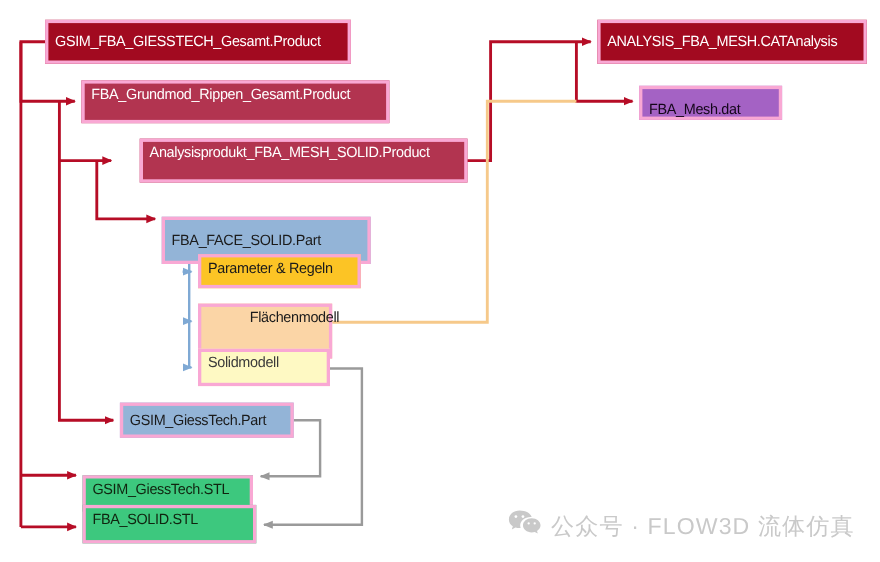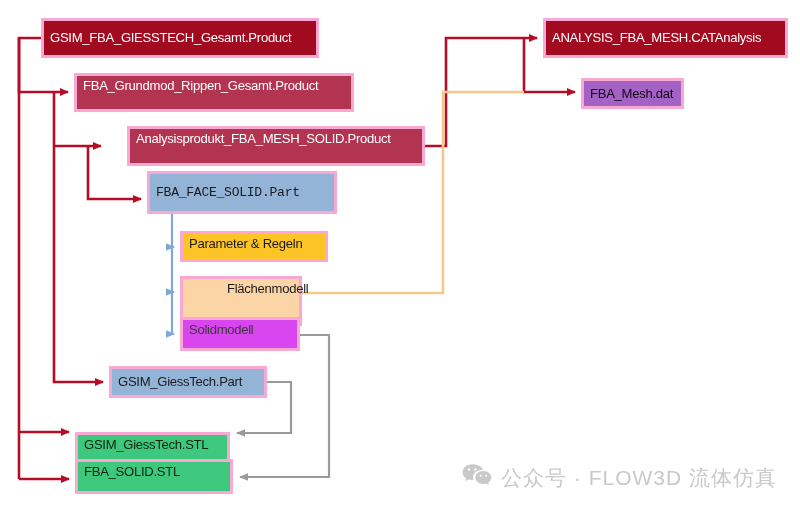--- a/index.html
+++ b/index.html
@@ -32,21 +32,21 @@
   .c-darkred{background:#a20a20;}
   .c-darkred .lbl{color:#ffffff;}
   .c-midred{background:#b23450;}
   .c-midred .lbl{color:#ffffff;}
   .c-blue{background:#93b4d7;}
   .c-blue .lbl{color:#1b1b1b;}
   .c-yellow{background:#fcc425;}
   .c-yellow .lbl{color:#1b1b1b;}
   .c-peach{background:#fbd5a6;}
   .c-peach .lbl{color:#1b1b1b;}
-  .c-gray{background:#d946ef;}
+  .c-gray{background:#fef9c3;}
   .c-gray .lbl{color:#3a3a3a;}
   .c-green{background:#3dc87e;margin-top:17px;}
   .c-green .lbl{color:#10240f;}
   .c-purple{background:#a462c4;}
   .c-purple .lbl{color:#14061a;}
 
   
   .top-al{align-items:flex-start;padding-top:3px;}
 
   #watermark{
@@ -112,21 +112,21 @@
   </div>
 
   <div class="node c-midred top-al" style="left:74px;top:73px;width:280px;height:39px;">
     <span class="lbl">FBA_Grundmod_Rippen_Gesamt.Product</span>
   </div>
 
   <div class="node c-midred top-al" style="left:107px;top:126px;width:298px;height:40px;margin-left:20px;">
     <span class="lbl">Analysisprodukt_FBA_MESH_SOLID.Product</span>
   </div>
 
-  <div class="node c-blue" style="left:147px;top:171px;width:190px;height:43px;font-family:Liberation Mono, monospace;">
+  <div class="node c-blue" style="left:147px;top:197px;width:190px;height:43px;">
     <span class="lbl">FBA_FACE_SOLID.Part</span>
   </div>
 
   <div class="node c-yellow top-al" style="left:180px;top:231px;width:148px;height:31px;">
     <span class="lbl">Parameter &amp; Regeln</span>
   </div>
 
   <div class="node c-peach top-al" style="left:180px;top:276px;width:122px;height:50px;padding-left:44px;">
     <span class="lbl">Flächenmodell</span>
   </div>
@@ -144,21 +144,21 @@
   </div>
 
   <div class="node c-green top-al" style="left:75px;top:442px;width:158px;height:35px;">
     <span class="lbl">FBA_SOLID.STL</span>
   </div>
 
   <div class="node c-darkred" style="left:543px;top:18px;width:245px;height:40px;">
     <span class="lbl">ANALYSIS_FBA_MESH.CATAnalysis</span>
   </div>
 
-  <div class="node c-purple" style="left:581px;top:78px;width:103px;height:31px;">
+  <div class="node c-purple" style="left:581px;top:78px;width:130px;height:31px;align-items:flex-end;">
     <span class="lbl">FBA_Mesh.dat</span>
   </div>
 
   <div id="watermark">
     <span class="wx">
       <svg width="30" height="24" viewBox="0 0 30 24" xmlns="http://www.w3.org/2000/svg">
         <g fill="#c9c9c9">
           <path d="M10.4 1.2C4.9 1.2 0.6 4.8 0.6 9.2c0 2.5 1.4 4.8 3.6 6.3l-0.9 2.8 3.3-1.7c1.2 0.3 2.5 0.5 3.8 0.5 0.3 0 0.6 0 0.9 0-0.3-0.8-0.4-1.6-0.4-2.5 0-4.3 4.2-7.7 9.4-7.7 0.3 0 0.7 0 1 0.1C20.4 3.8 15.9 1.2 10.4 1.2z"></path>
           <circle cx="7" cy="6.6" r="1.25" fill="#ffffff"></circle>
           <circle cx="13.4" cy="6.6" r="1.25" fill="#ffffff"></circle>

